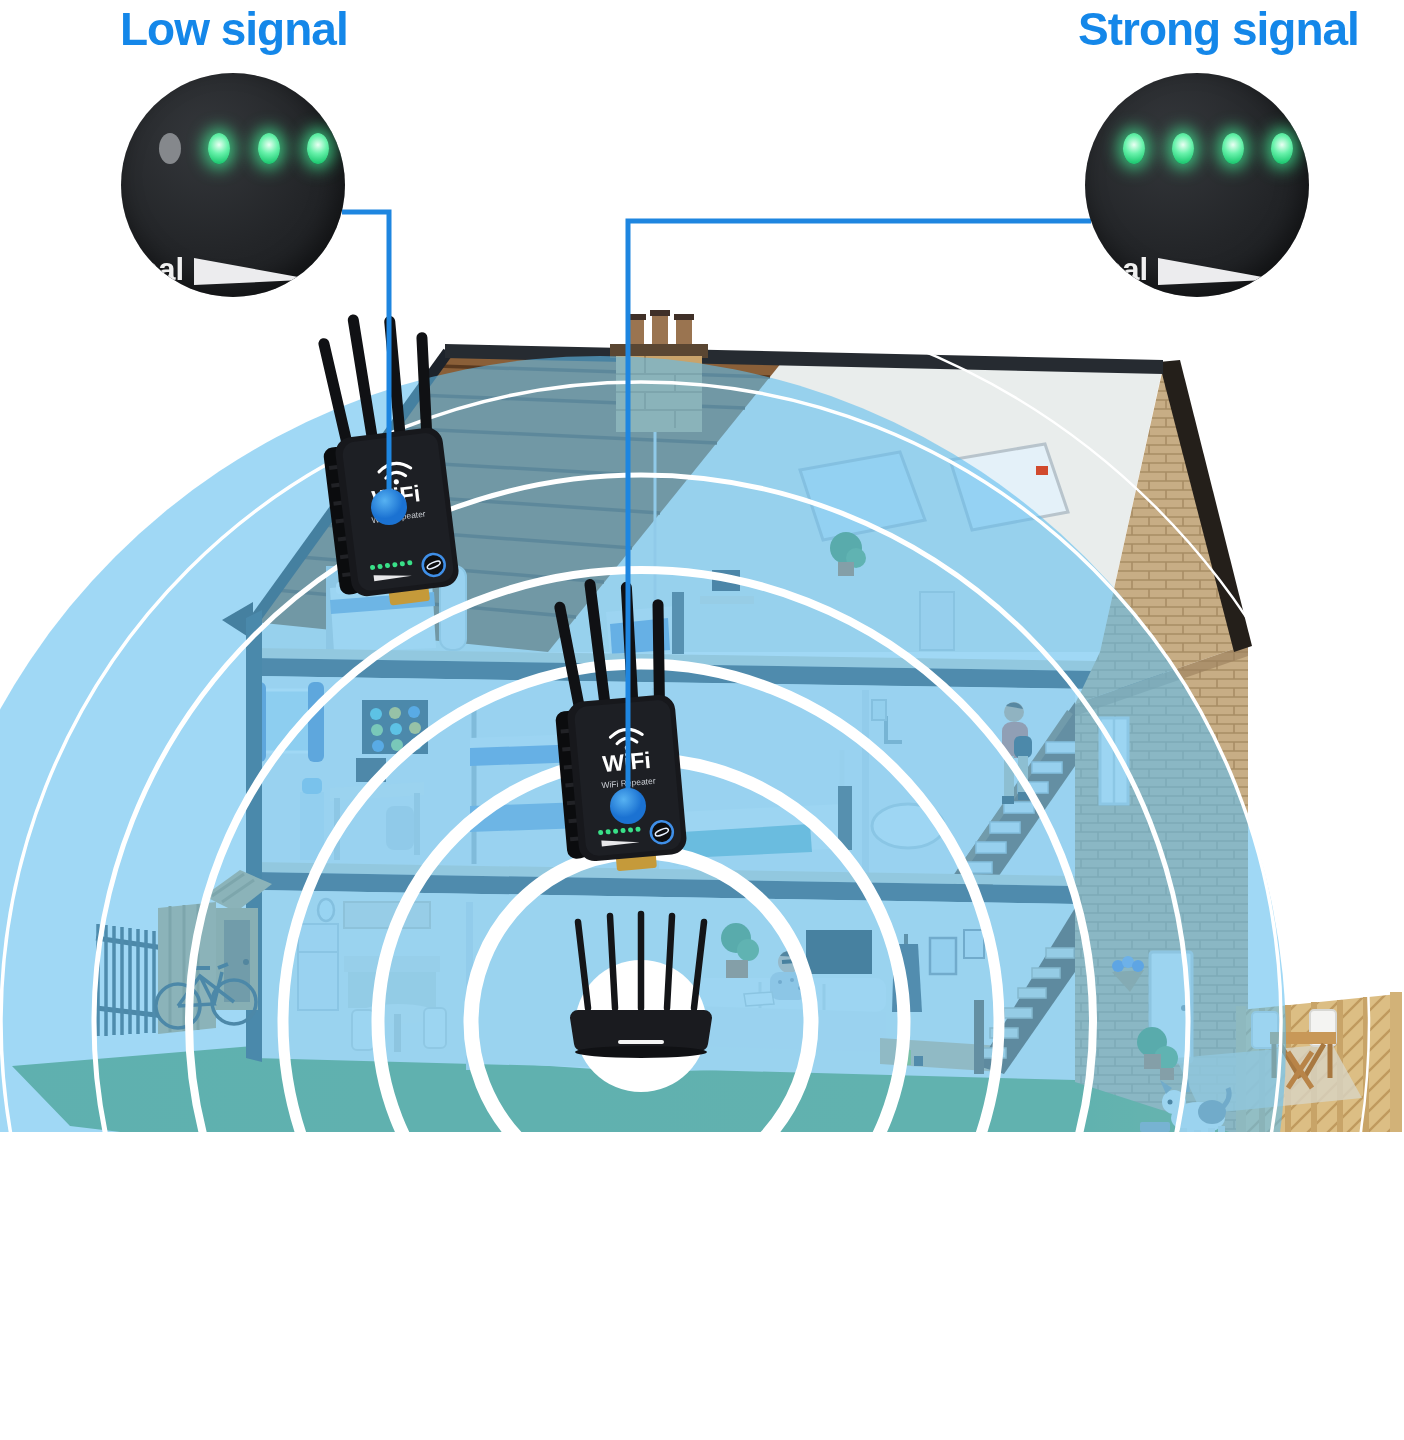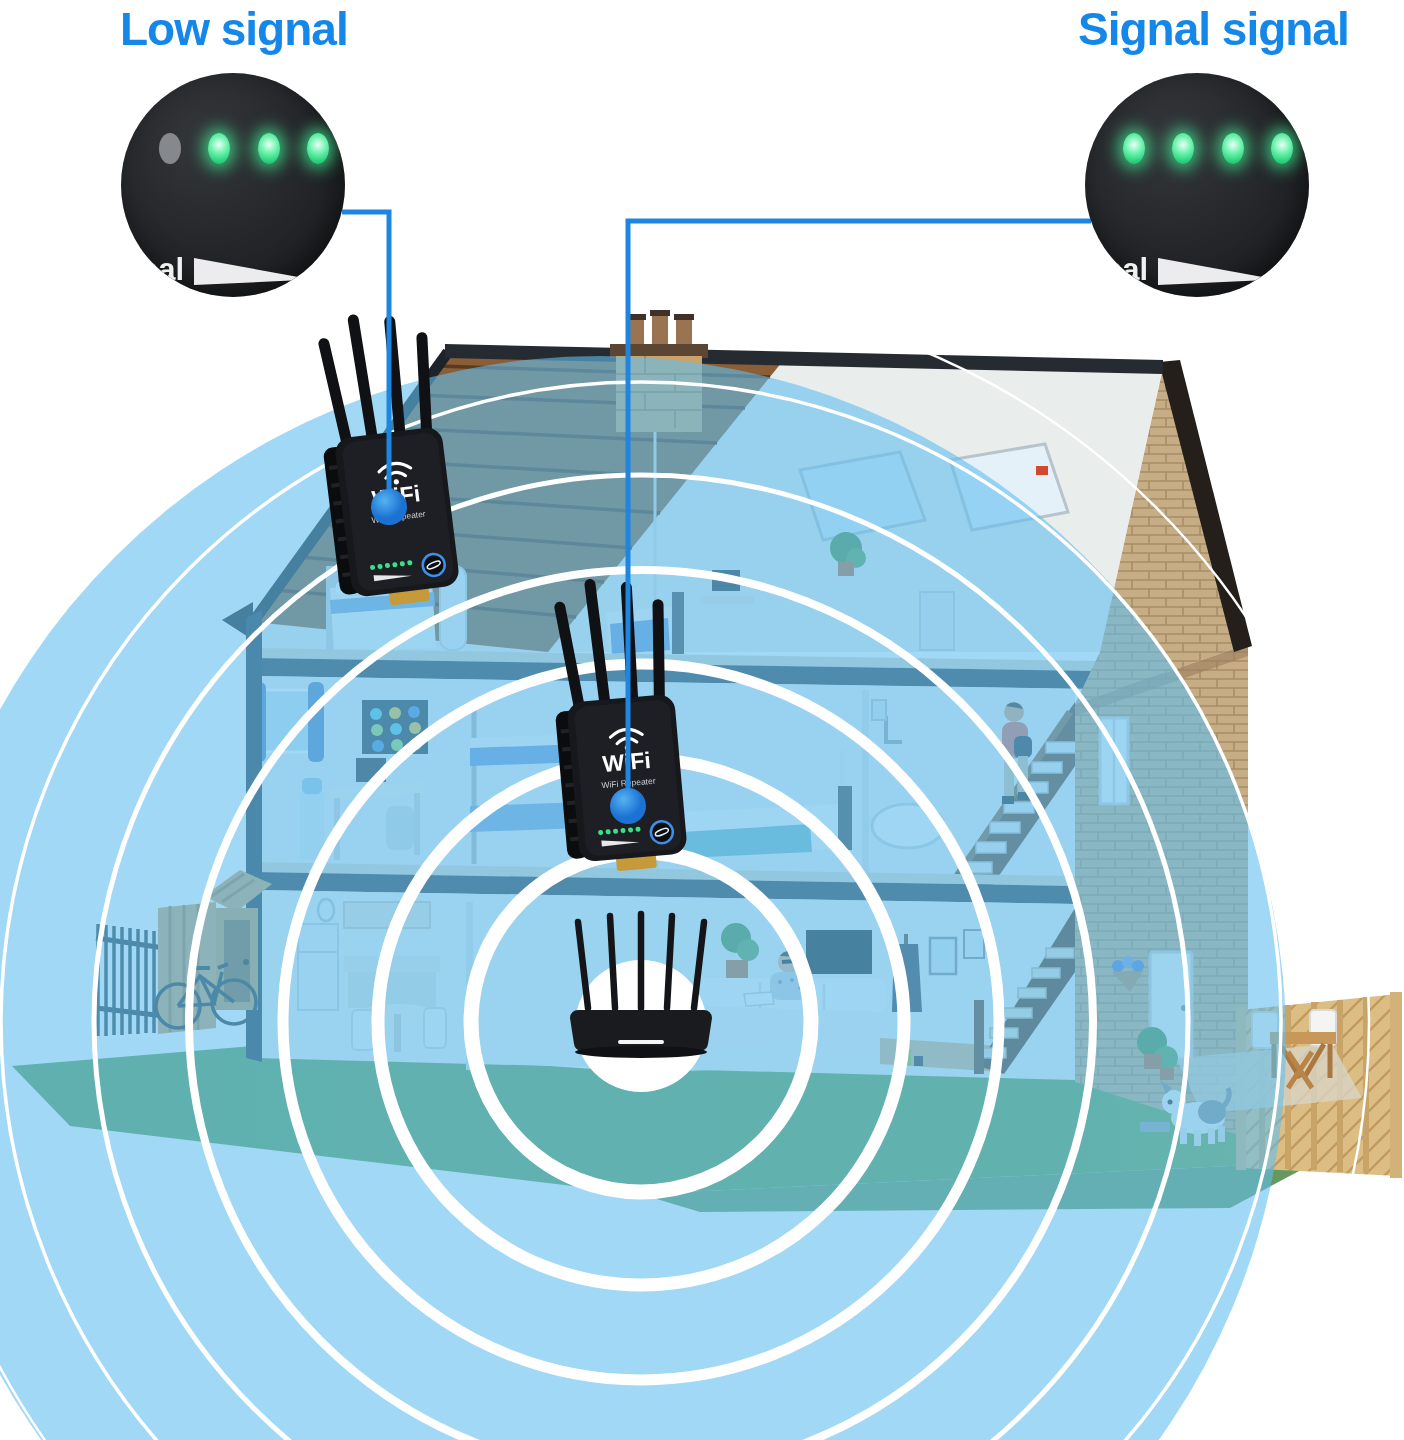--- a/index.html
+++ b/index.html
@@ -1,16 +1,16 @@
 <!DOCTYPE html>
 <html><head>
 <meta charset="utf-8">
 <style>
   html,body{margin:0;padding:0;background:#fff;}
-  .stage{position:relative;width:1404px;height:1440px;background:#fff;overflow:hidden;
+  .stage{position:relative;width:1404px;height:1132px;background:#fff;overflow:hidden;
          font-family:"Liberation Sans",sans-serif;}
   .stage svg{position:absolute;left:0;top:0;}
   .title{position:absolute;top:2px;font-weight:bold;font-size:46px;letter-spacing:-1px;
          color:#1487e9;white-space:nowrap;}
   #low-title{left:120px;}
   #strong-title{left:1078px;}
   .callout{position:absolute;width:224px;height:224px;border-radius:50%;overflow:hidden;
            background:radial-gradient(circle at 38% 30%, #34373b 0%, #232528 55%, #1a1c1f 100%);
            box-shadow:inset -6px -10px 24px rgba(0,0,0,.45);}
   .led-row{position:absolute;left:38px;top:60px;width:170px;display:flex;justify-content:space-between;}
@@ -404,21 +404,21 @@
   <use href="#rep" transform="translate(397,512) rotate(-7)"></use>
   <use href="#rep" transform="translate(627,778) rotate(-5)"></use>
 
   <path d="M342 212 H389 V506" stroke="#1e86e0" stroke-width="5" fill="none"></path>
   <circle cx="389" cy="507" r="18" fill="url(#dotGrad)"></circle>
   <path d="M1091 221 H628 V806" stroke="#1e86e0" stroke-width="5" fill="none"></path>
   <circle cx="628" cy="806" r="18" fill="url(#dotGrad)"></circle>
 </svg>
 
 <div class="title" id="low-title">Low signal</div>
-<div class="title" id="strong-title">Signal signal</div>
+<div class="title" id="strong-title">Strong signal</div>
 
 <div class="callout" style="left:121px;top:73px;">
   <div class="led-row">
         <div class="led off"></div>
         <div class="led on"></div>
         <div class="led on"></div>
         <div class="led on"></div>
       </div>
   <div class="panel">
     <span class="sig">Signal</span>

